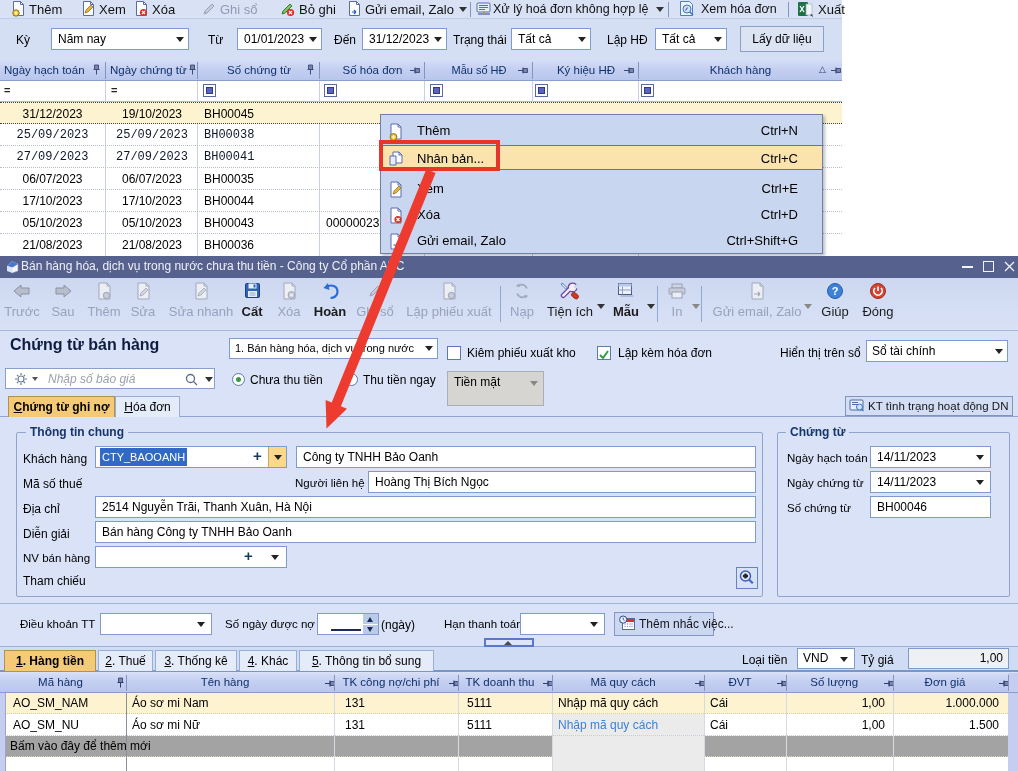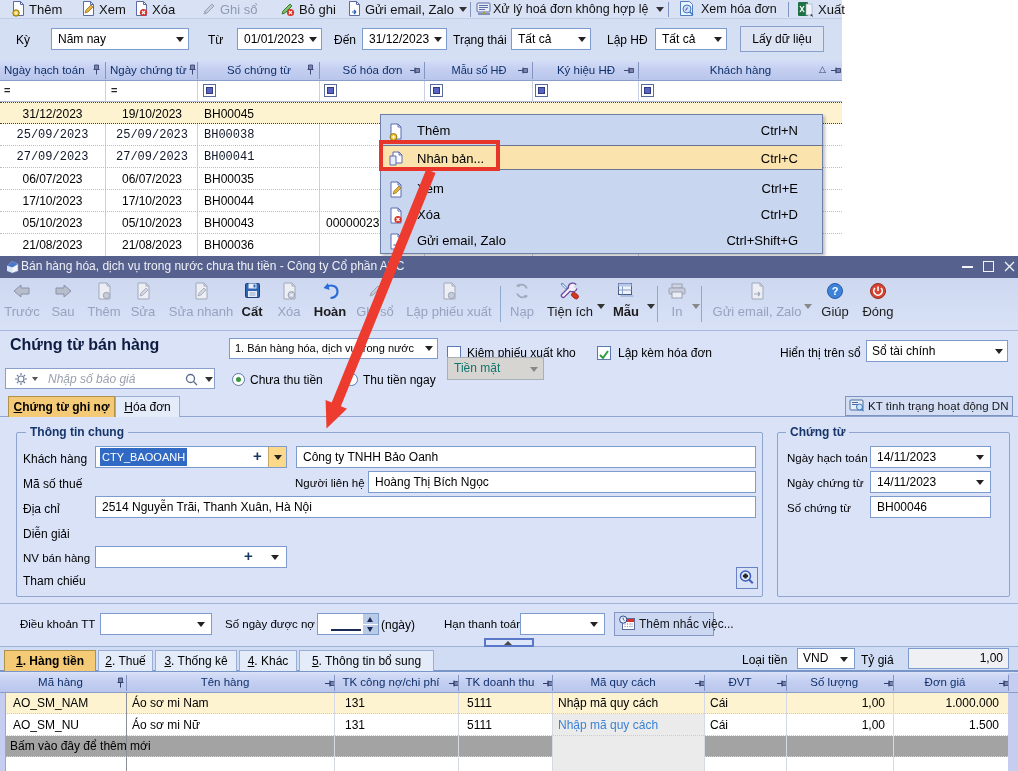--- a/index.html
+++ b/index.html
@@ -426,21 +426,21 @@
  <svg class="abs" style="left:178px;top:3px" width="15" height="15" viewBox="0 0 15 15">
           <circle cx="6.5" cy="6.5" r="4" fill="none" stroke="#5a6a8a" stroke-width="1.3"></circle>
           <path d="M9.5 9.5l3.5 3.5" stroke="#5a6a8a" stroke-width="1.3"></path>
         </svg>
  <div class="dd" style="left:199px;top:8px;border-top-color:#333"></div>
 </div>
 <div class="radio sel" style="left:232px;top:117px"></div>
 <div class="lbl" style="left:250px;top:117px">Chưa thu tiền</div>
 <div class="radio" style="left:345px;top:117px"></div>
 <div class="lbl" style="left:363px;top:117px">Thu tiền ngay</div>
-<div class="abs" style="left:447px;top:101px;width:97px;height:23px;background:#d7d5d1;border:1px solid #a8aeba;font-size:12px;color:#0f766e;line-height:20px"><span style="margin-left:6px">Tiền mặt</span><span class="dd" style="left:82px;top:9px;border-top-color:#888"></span></div>
+<div class="abs" style="left:447px;top:115px;width:97px;height:35px;background:#d7d5d1;border:1px solid #a8aeba;font-size:12px;color:#000000;line-height:20px"><span style="margin-left:6px">Tiền mặt</span><span class="dd" style="left:82px;top:9px;border-top-color:#888"></span></div>
 <div class="abs" style="left:0px;top:160px;width:1018px;height:1px;background:#8fa5cf"></div>
 <div class="tab-act" style="left:8px;top:140px;width:107px;height:21px;line-height:20px"><u>C</u>hứng từ ghi nợ</div>
 <div class="tab-in" style="left:115px;top:140px;width:65px;height:21px;line-height:20px"><u>H</u>óa đơn</div>
 <div class="abs" style="left:845px;top:140px;width:168px;height:20px;background:#d3def5;border:1px solid #7e95c0;font-size:11.5px;color:#15151a;line-height:18px;white-space:nowrap"><svg style="vertical-align:-3px;margin:0 3px 0 3px" width="16" height="14" viewBox="0 0 16 14">
           <rect x="1" y="1" width="13" height="10" rx="1" fill="#e8eef8" stroke="#4a6aa0"></rect>
           <path d="M3 3.5h6M3 5.5h6" stroke="#4a6aa0"></path>
           <circle cx="10.5" cy="8" r="3" fill="#cde4f8" stroke="#3c76c0"></circle>
           <path d="M12.5 10l2 2" stroke="#3c76c0" stroke-width="1.2"></path>
         </svg>KT tình trạng hoạt động DN</div>
 <div class="grp" style="left:16px;top:176px;width:747px;height:165px"></div>
@@ -453,20 +453,21 @@
           <span class="dd" style="left:5px;top:8px"></span>
         </div>
 </div>
 <div class="field" style="left:296px;top:190px;width:460px;height:22px;line-height:20px"><span style="margin-left:6px">Công ty TNHH Bảo Oanh</span></div>
 <div class="lbl" style="left:23px;top:221px">Mã số thuế</div>
 <div class="lbl" style="left:295px;top:221px;font-size:11.5px">Người liên hệ</div>
 <div class="field" style="left:368px;top:215px;width:388px;height:22px;line-height:20px"><span style="margin-left:6px">Hoàng Thị Bích Ngọc</span></div>
 <div class="lbl" style="left:23px;top:246px">Địa chỉ</div>
 <div class="field" style="left:95px;top:240px;width:661px;height:22px;line-height:20px"><span style="margin-left:6px">2514 Nguyễn Trãi, Thanh Xuân, Hà Nội</span></div>
 <div class="lbl" style="left:23px;top:271px">Diễn giải</div>
+<div class="field" style="left:95px;top:265px;width:661px;height:22px;line-height:20px"><span style="margin-left:6px">Bán hàng Công ty TNHH Bảo Oanh</span></div>
 <div class="lbl" style="left:23px;top:296px;font-size:11.5px">NV bán hàng</div>
 <div class="field" style="left:95px;top:290px;width:192px;height:22px">
  <div class="abs" style="left:148px;top:0px;font-size:15px;font-weight:bold;color:#17375e">+</div>
  <div class="dd" style="left:175px;top:8px"></div>
 </div>
 <div class="lbl" style="left:23px;top:318px">Tham chiếu</div>
 <div class="abs" style="left:736px;top:311px;width:22px;height:22px;background:#d8e2f6;border:1px solid #6a82c0"><svg width="16" height="16" viewBox="0 0 16 16" style="margin:2px">
           <circle cx="6.5" cy="6" r="5" fill="#e6f2fc" stroke="#3c5ac0" stroke-width="1.5"></circle>
           <path d="M6.5 3.4v5.2M3.9 6h5.2" stroke="#23232c" stroke-width="2.4"></path>
           <path d="M10.2 9.7l3.6 3.6" stroke="#4a62b8" stroke-width="2.2"></path>

